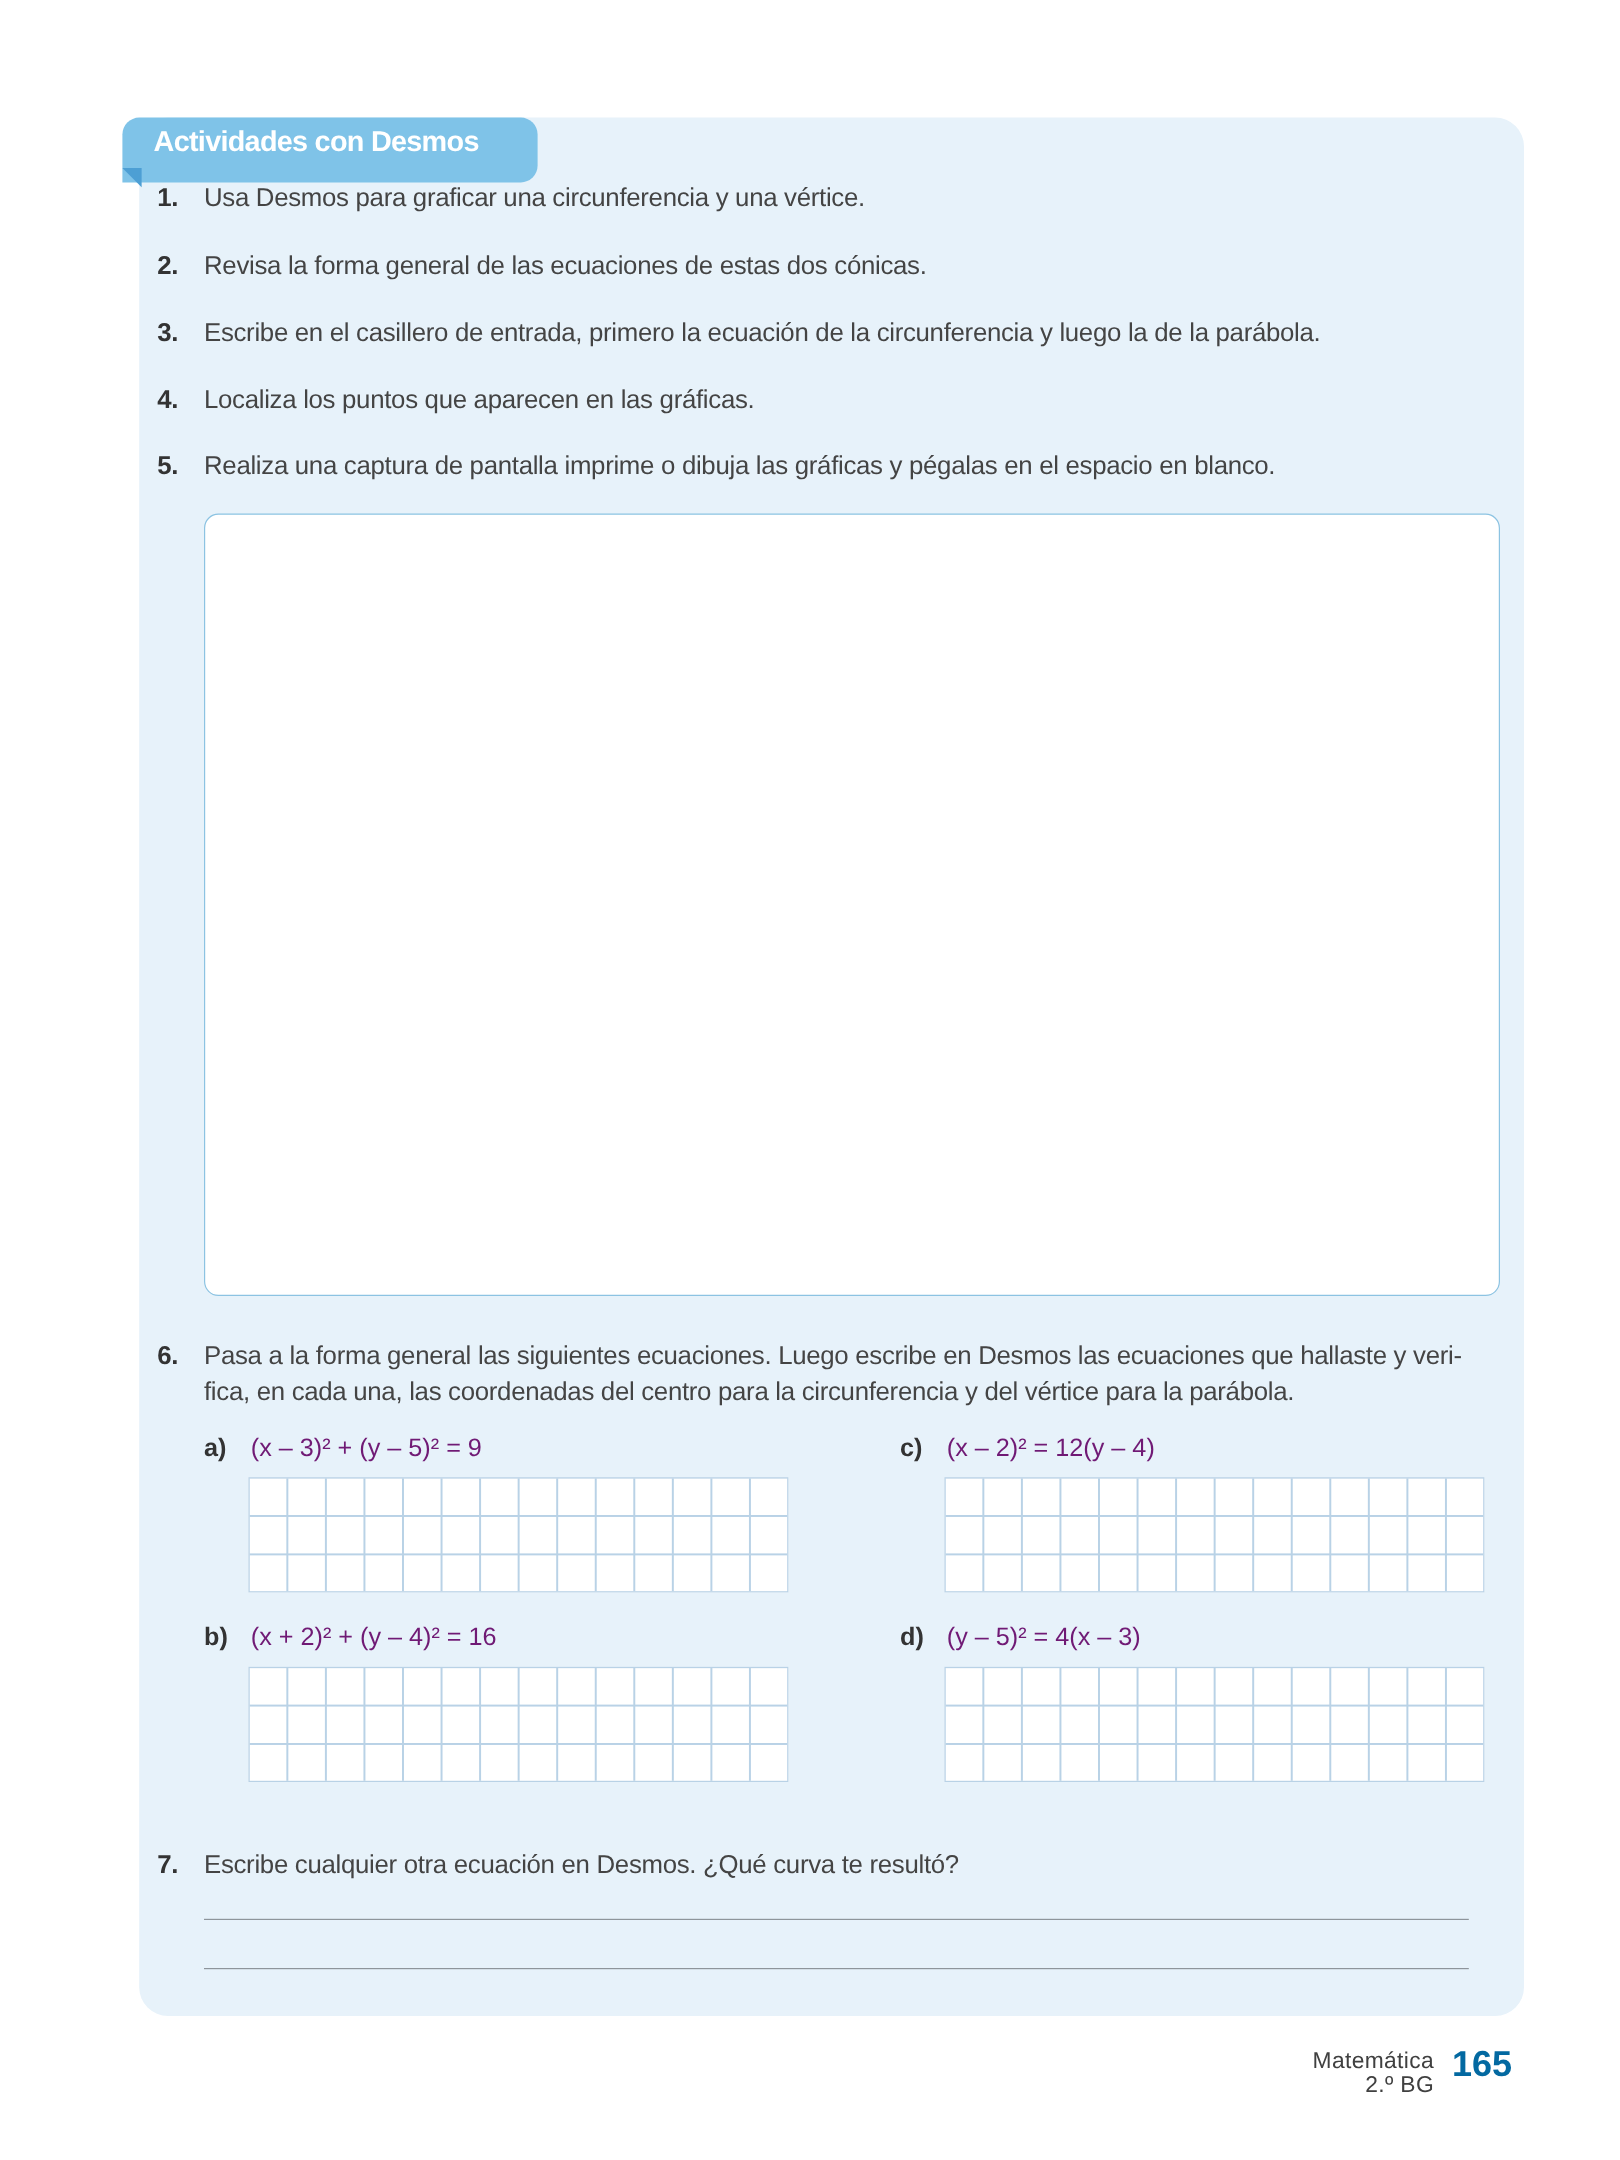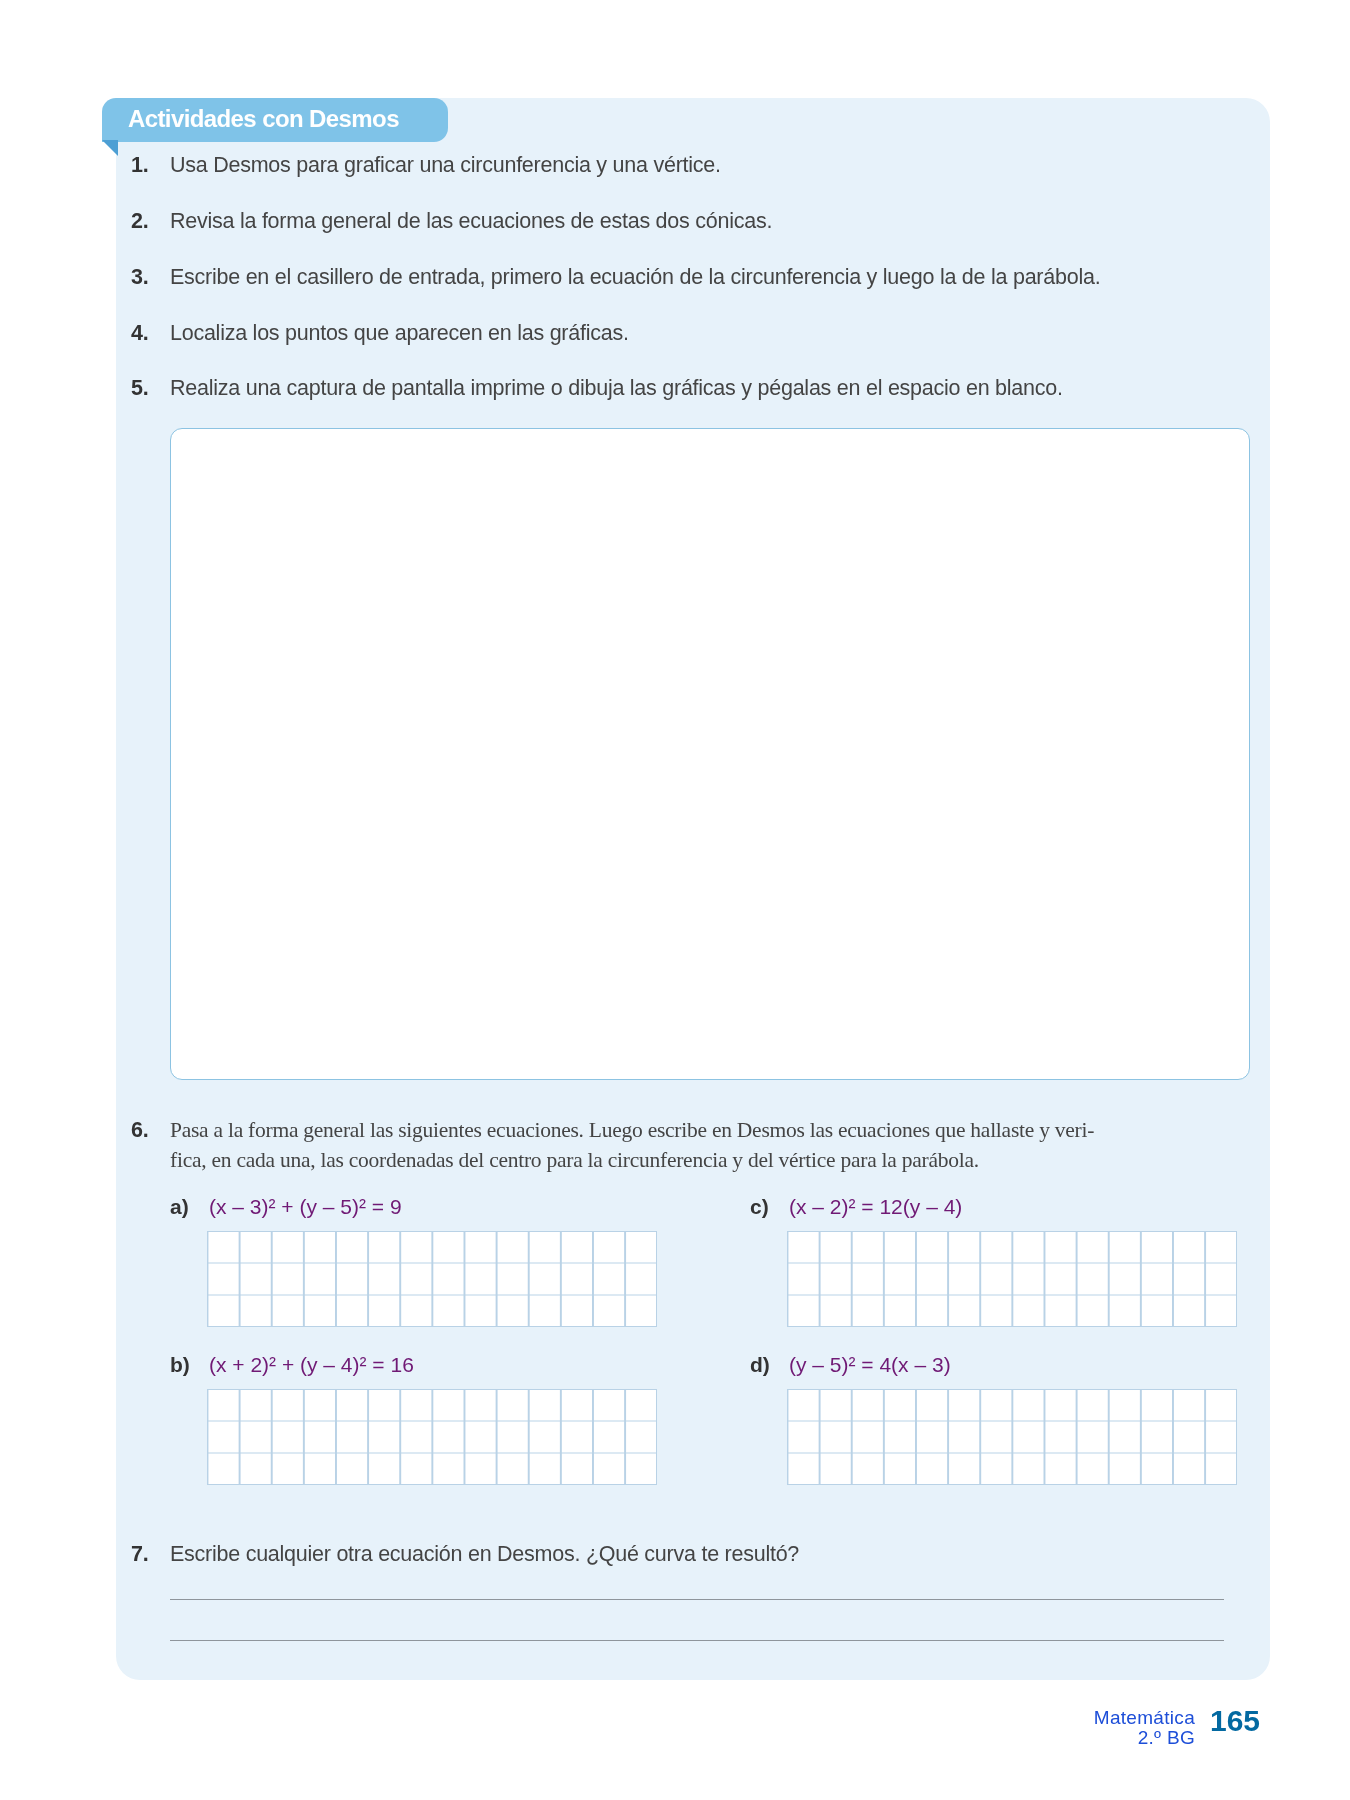--- a/index.html
+++ b/index.html
@@ -1,44 +1,44 @@
 <!DOCTYPE html>
 <html><head>
 <meta charset="utf-8">
 <style>
   html, body { margin: 0; padding: 0; background: #ffffff; }
   body { width: 1350px; height: 1800px; position: relative; overflow: hidden;
          font-family: "Liberation Sans", sans-serif; color: #3a3a3a; }
   .panel { position: absolute; left: 116px; top: 98px; width: 1154px; height: 1582px;
            background: #e7f2fa; border-radius: 24px; }
-  .tab { position: absolute; left: 102px; top: 98px; width: 346px; height: 44px;
+  .tab { position: absolute; left: 102px; top: 98px; width: 346px; height: 54px;
          background: #7fc3e8; border-radius: 14px 14px 14px 0; z-index: 2; }
   .tab-fold { position: absolute; left: 102px; top: 140px; width: 0; height: 0;
               border-top: 16px solid #4d9fd4; border-left: 16px solid transparent; z-index: 2; }
   .tab-title { position: absolute; left: 26px; top: 7px; font-size: 24px; font-weight: bold;
                color: #ffffff; letter-spacing: -0.6px; white-space: nowrap; }
   .item { position: absolute; left: 131px; font-size: 21.5px; white-space: nowrap; letter-spacing: -0.25px; }
   .item .num { position: absolute; left: 0; top: 0; font-weight: bold; color: #333; }
   .item .txt { position: absolute; left: 39px; top: 0; color: #444; }
   .paste-box { position: absolute; left: 170px; top: 428px; width: 1080px; height: 652px;
                background: #ffffff; border: 1.5px solid #8cc3e2; border-radius: 12px; box-sizing: border-box; }
   .item6 { position: absolute; left: 131px; top: 1118px; font-size: 21.5px; letter-spacing: -0.25px; }
   .item6 .num { position: absolute; left: 0; top: 0; font-weight: bold; color: #333; }
-  .item6 .line { position: absolute; left: 39px; white-space: nowrap; color: #444; font-family: Liberation Serif, serif; }
+  .item6 .line { position: absolute; left: 39px; white-space: nowrap; color: #444; }
   .sub { position: absolute; font-size: 21px; white-space: nowrap; }
   .sub .lbl { position: absolute; left: 0; top: 0; font-weight: bold; color: #333; }
   .sub .eq { position: absolute; left: 39px; top: 0; color: #701a75; font-family: "Liberation Sans", sans-serif; }
   .grid { position: absolute; width: 450px; height: 96px; background: #ffffff;
           border: 1.5px solid #b9d2e6; box-sizing: border-box;
           background-image:
             linear-gradient(to right, #b9d2e6 1.5px, transparent 1.5px),
             linear-gradient(to bottom, #b9d2e6 1.5px, transparent 1.5px);
           background-size: 32.14px 32px; background-position: -1.5px -1.5px; }
   .answer-line { position: absolute; left: 170px; width: 1054px; height: 0; border-top: 1.5px solid #8e959b; }
-  .footer-subject { position: absolute; right: 155px; top: 1708px; font-size: 19px; color: #1d4ed8; text-align: right; line-height: 20px; letter-spacing: 0.3px; }
+  .footer-subject { position: absolute; right: 155px; top: 1708px; font-size: 19px; color: #404040; text-align: right; line-height: 20px; letter-spacing: 0.3px; }
   .footer-page { position: absolute; left: 1210px; top: 1704px; font-size: 30px; font-weight: bold; color: #0369a1; }
 </style>
 </head>
 <body>
 
 <div class="panel"></div>
 <div class="tab">
   <span class="tab-title">Actividades con Desmos</span>
 </div>
 <div class="tab-fold"></div>

